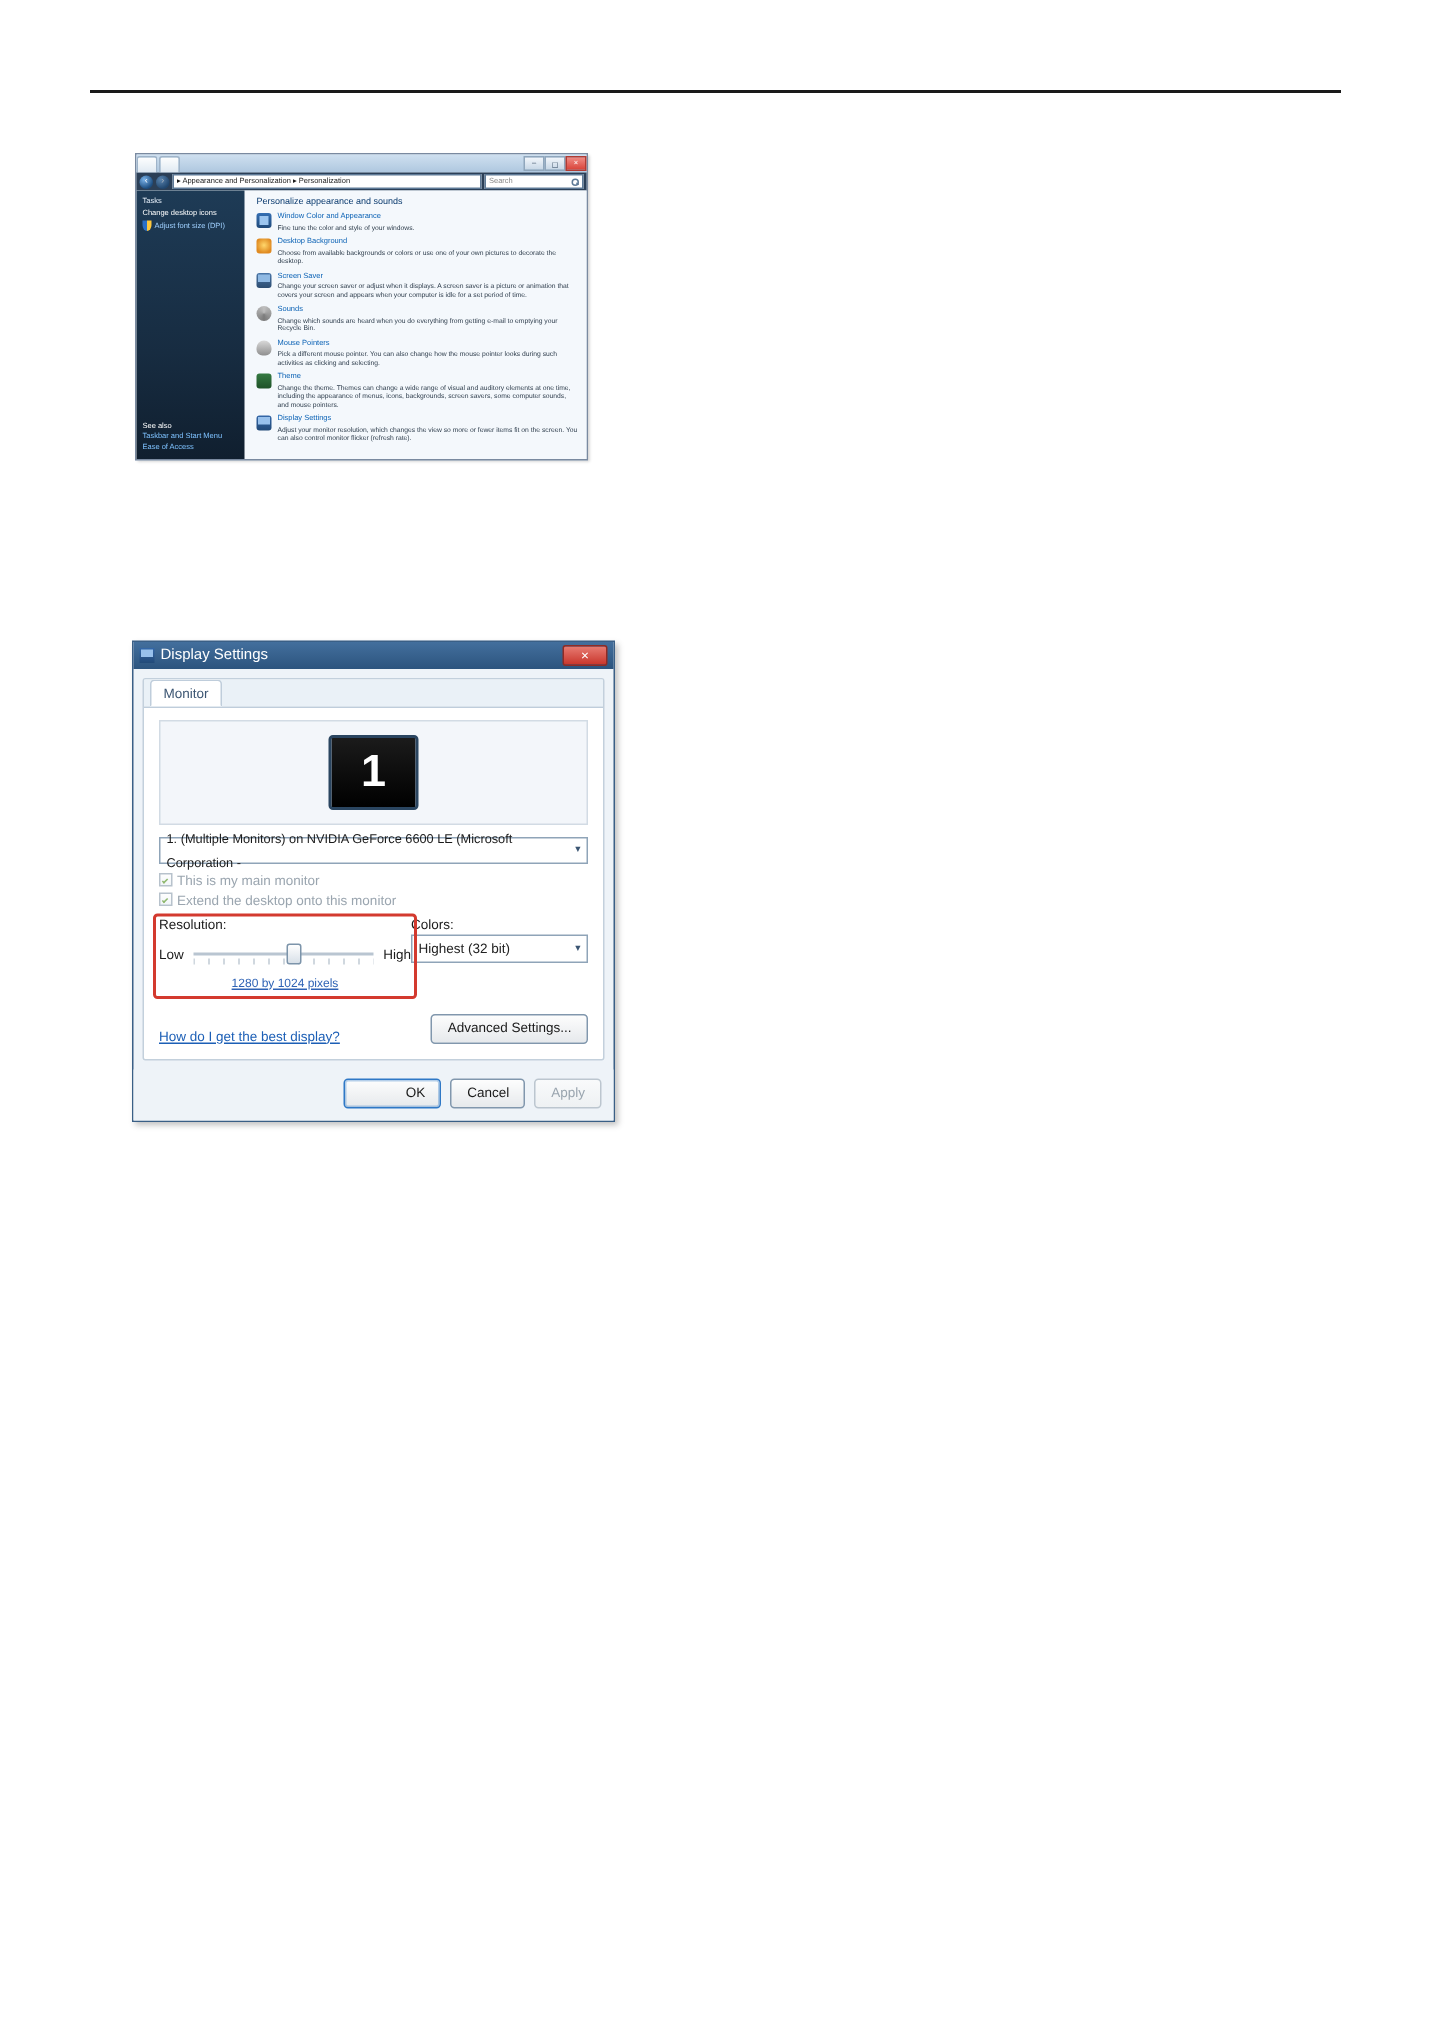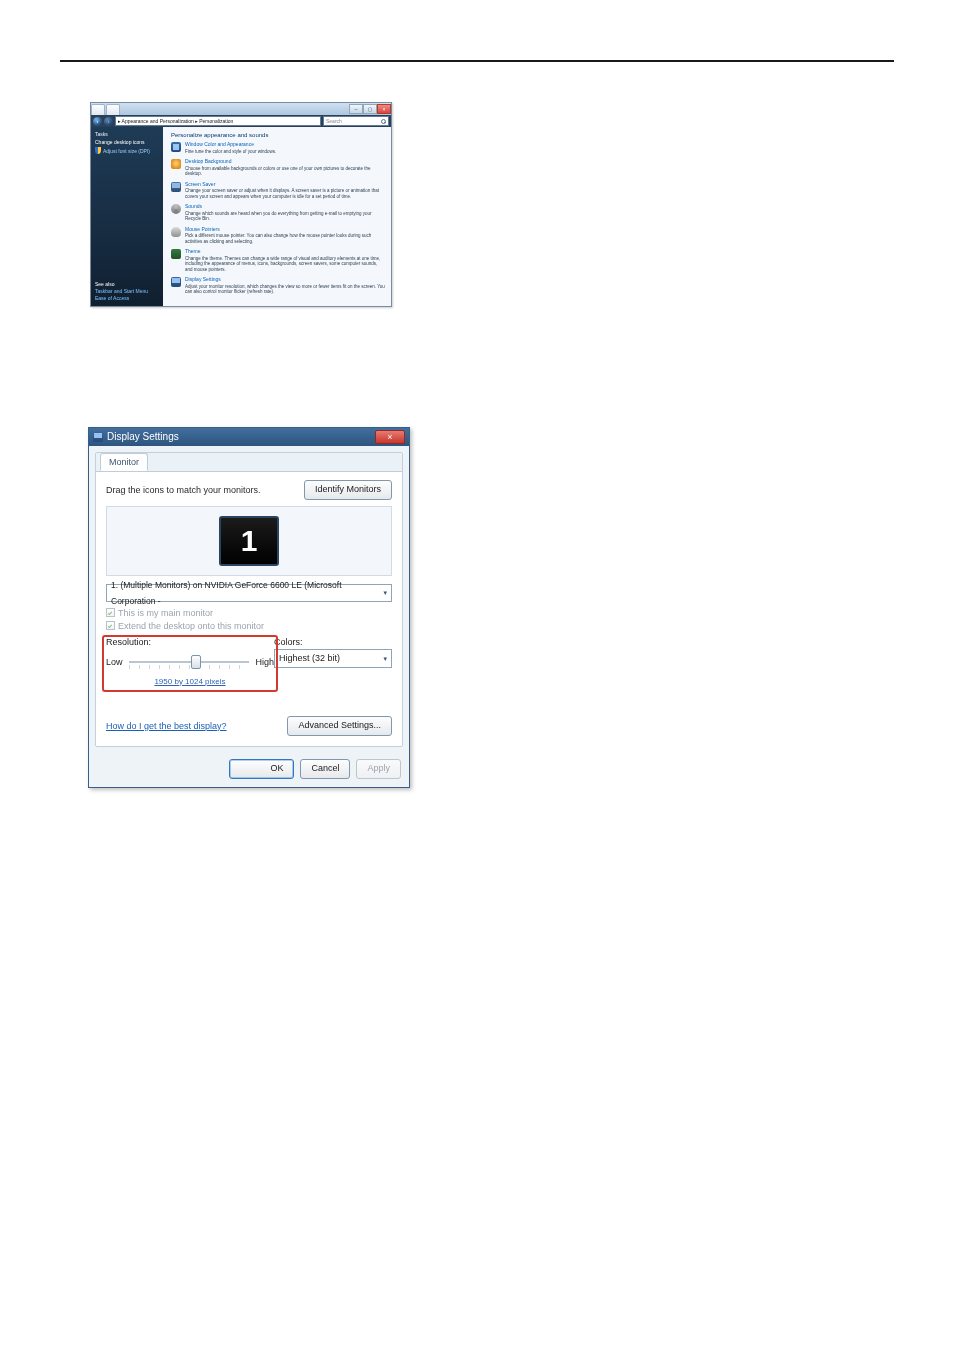--- a/index.html
+++ b/index.html
@@ -425,22 +425,22 @@
     border: 1px solid #8fa4b8;
     background: #fff;
     font-size: 9px;
     line-height: 17px;
     padding: 0 4px;
     display:flex;justify-content:space-between;align-items:center;
   }
   .bottom-row {
     display:flex;
     justify-content: space-between;
-    align-items: center;
-    margin-top: 30px;
+    align-items: flex-end;
+    margin-top: 16px;
   }
   .help-link {
     color: #1c5fb6;
     font-size: 9px;
     text-decoration: underline;
   }
   .dialog-buttons {
     display: flex;
     justify-content: flex-end;
     gap: 6px;
@@ -557,24 +557,20 @@
           <div class="shot2-close">×</div>
         </div>
       </div>
 
       <div class="shot2-inner">
         <div class="tabstrip">
           <div class="tab">Monitor</div>
         </div>
         <div class="tab-body">
 
-          <div class="row-flex">
-            <span class="instr">Drag the icons to match your monitors.</span>
-            <div class="btn">Identify Monitors</div>
-          </div>
 
           <div class="monitor-arena">
             <div class="monitor-box">1</div>
           </div>
 
           <div class="dropdown">
             <span>1. (Multiple Monitors) on NVIDIA GeForce 6600 LE (Microsoft Corporation -</span>
             <span class="dd-arrow">▾</span>
           </div>
 
@@ -592,21 +588,21 @@
               <div class="red-box"></div>
               <div class="res-label">Resolution:</div>
               <div class="slider-wrap">
                 <span class="slider-cap">Low</span>
                 <div class="slider-track">
                   <div class="slider-ticks"></div>
                   <div class="slider-thumb"></div>
                 </div>
                 <span class="slider-cap">High</span>
               </div>
-              <div class="res-readout">1950 by 1024 pixels</div>
+              <div class="res-readout">1280 by 1024 pixels</div>
             </div>
             <div class="col-col">
               <div class="res-label">Colors:</div>
               <div class="colors-dd">
                 <span>Highest (32 bit)</span>
                 <span class="dd-arrow">▾</span>
               </div>
             </div>
           </div>
 

